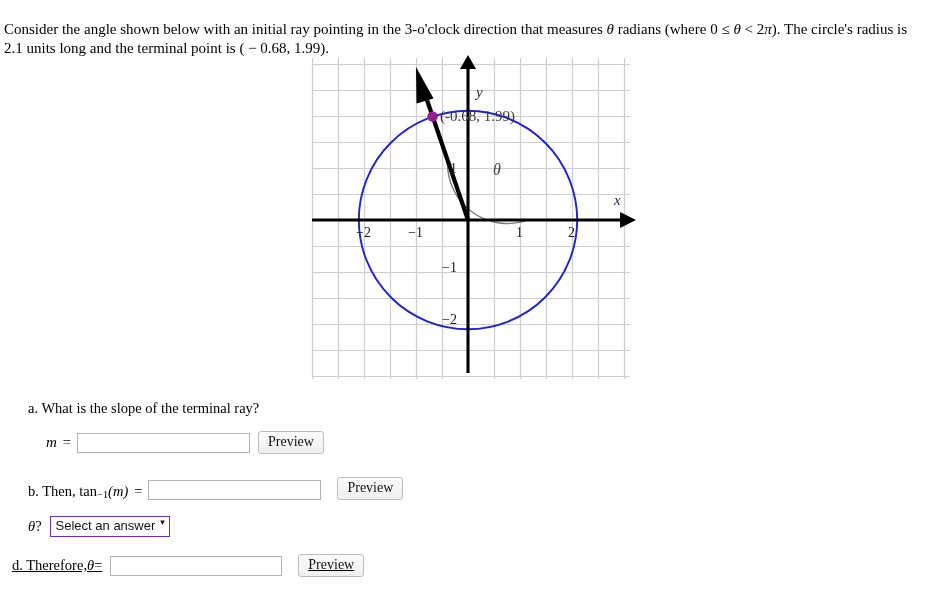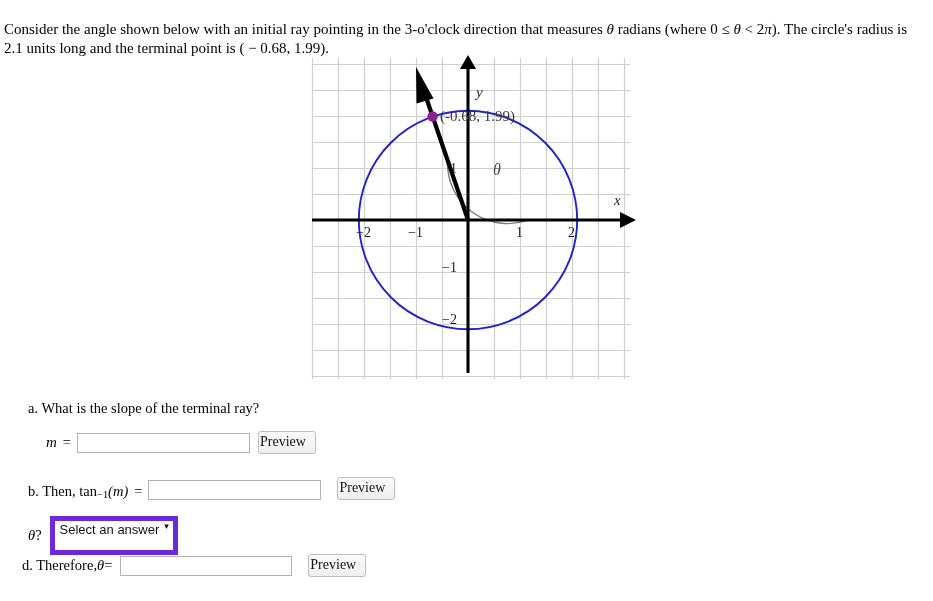--- a/index.html
+++ b/index.html
@@ -37,21 +37,21 @@
   #graph-figure svg { display: block; }
 
   .qblock {
     position: absolute;
     font-size: 14.5px;
   }
   #question-a { left: 28px; top: 400px; }
   #row-m     { left: 46px; top: 431px; display: flex; align-items: center; }
   #question-b { left: 28px; top: 477px; display: flex; align-items: flex-end; }
   #question-c { left: 28px; top: 516px; display: flex; align-items: center; }
-  #question-d { left: 22px; top: 554px; display: flex; align-items: center; }
+  #question-d { left: 12px; top: 554px; display: flex; align-items: center; text-decoration: underline; }
 
   .txt-input {
     border: 1px solid #b3b3b3;
     background: #ffffff;
     height: 20px;
     box-sizing: border-box;
     font-family: "Liberation Serif","DejaVu Serif",serif;
     font-size: 13px;
     padding: 0 3px;
     outline: none;
@@ -60,31 +60,31 @@
   #input-b { width: 173px; }
   #input-d { width: 172px; }
 
   .preview-btn {
     border: 1px solid #bdbdbd;
     border-radius: 3px;
     background: linear-gradient(#fbfbfb, #efefef);
     font-family: "Liberation Serif","DejaVu Serif",serif;
     font-size: 14px;
     color: #111;
-    padding: 2px 9px 3px 1px;
+    padding: 2px 9px 3px 9px;
     cursor: pointer;
     line-height: 16px;
   }
   .select-box {
-    border: 5px solid #6d28d9;
+    border: 1px solid #6d28d9;
     background: #ffffff;
     font-family: "Liberation Sans","DejaVu Sans",sans-serif;
     font-size: 13px;
     color: #111;
-    padding: 1px 4px 12px 5px;
+    padding: 1px 4px 2px 5px;
     line-height: 16px;
     cursor: pointer;
     display: inline-flex;
     align-items: flex-start;
     gap: 5px;
   }
   .caret { font-size: 9px; line-height: 9px; }
   .eqsign { margin: 0 6px; }
   .lbl-m { font-style: italic; font-size: 15px; }
   .spacer8 { display:inline-block; width:8px; }

